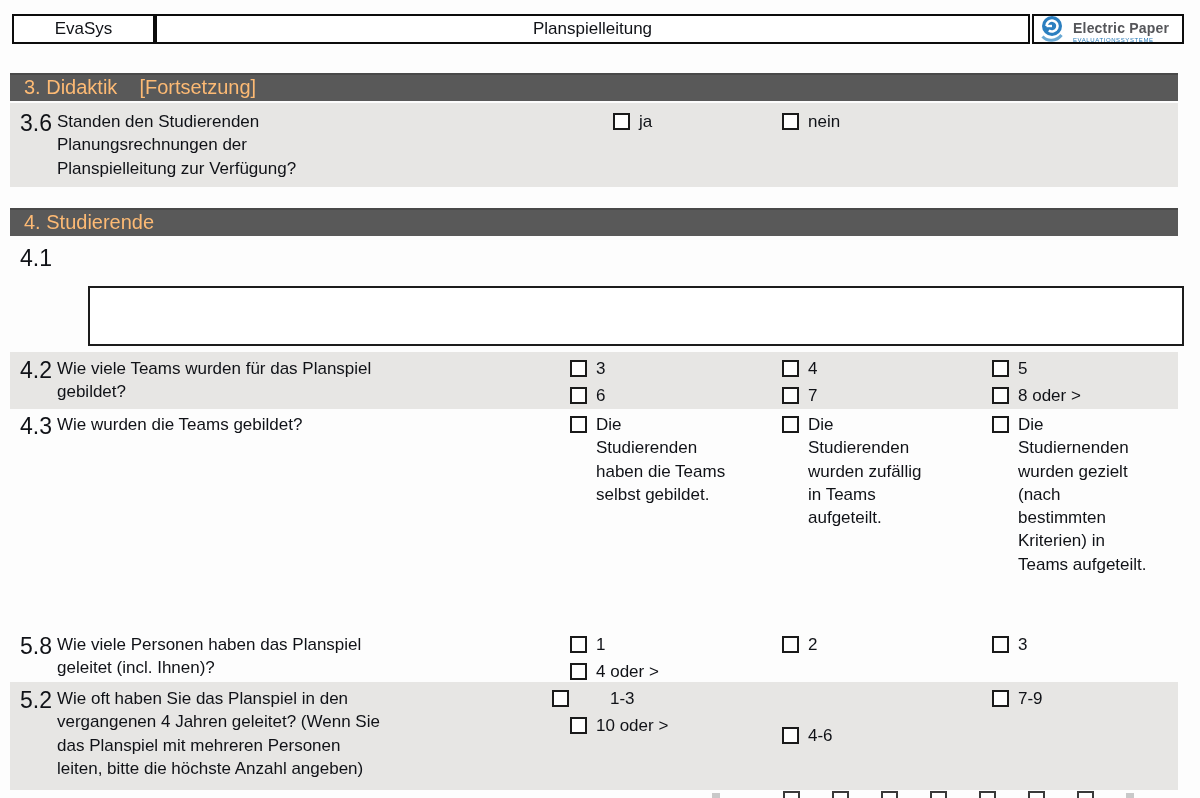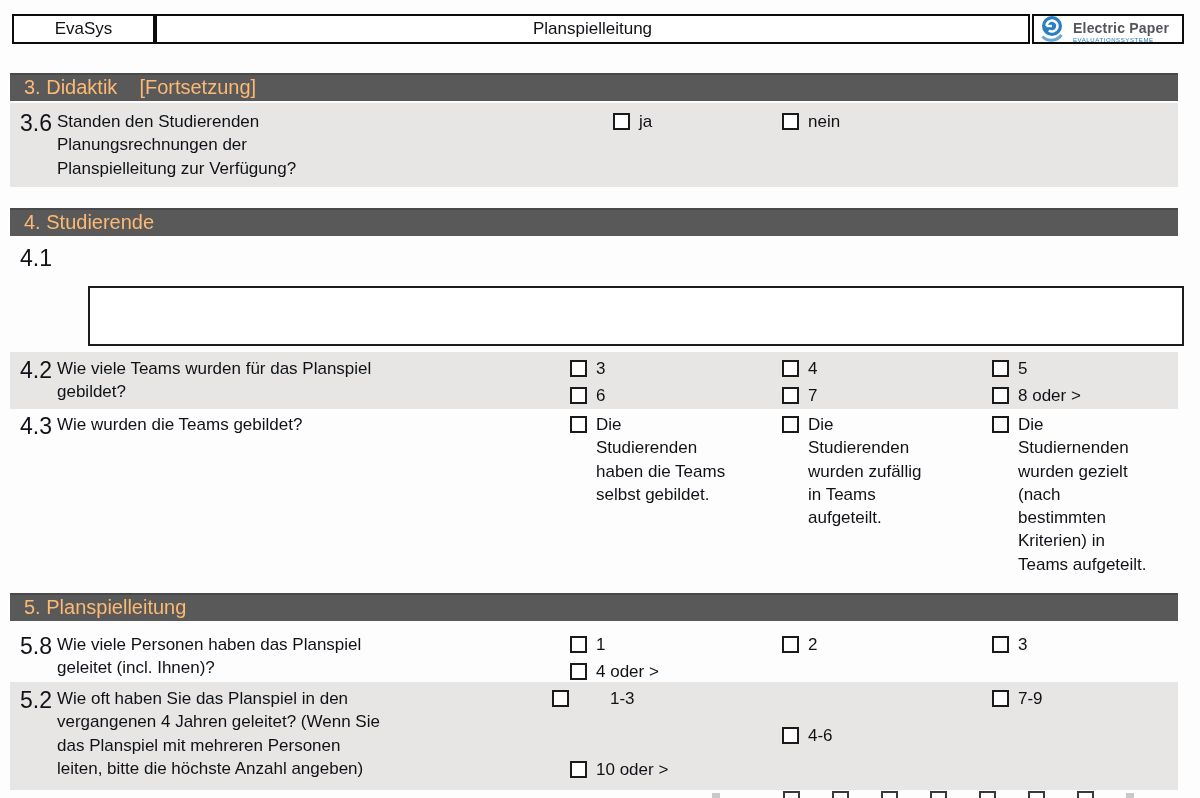--- a/index.html
+++ b/index.html
@@ -146,23 +146,20 @@
     <span class="cb"></span>
     <span class="ol">Die
 Studiernenden
 wurden gezielt
 (nach
 bestimmten
 Kriterien) in
 Teams aufgeteilt.</span>
   </div>
 
-  <div class="bar" style="top:593px">
-    <span>5. Planspielleitung</span><span class="sfx"></span>
-  </div>
 
   <span class="qnum" style="left:20px;top:633px;">5.8</span>
   <span class="qtext" style="left:57px;top:633px;">Wie viele Personen haben das Planspiel
 geleitet (incl. Ihnen)?</span>
   <div class="opt" style="left:570px;top:633px;">
     <span class="cb"></span>
     <span class="ol">1</span>
   </div>
   <div class="opt" style="left:570px;top:660px;">
     <span class="cb"></span>
@@ -180,21 +177,21 @@
   <div class="band" style="top:682px;height:108px;"></div>
   <span class="qnum" style="left:20px;top:687px;">5.2</span>
   <span class="qtext" style="left:57px;top:687px;">Wie oft haben Sie das Planspiel in den
 vergangenen 4 Jahren geleitet? (Wenn Sie
 das Planspiel mit mehreren Personen
 leiten, bitte die höchste Anzahl angeben)</span>
   <div class="opt" style="left:552px;top:687px;gap:41px;">
     <span class="cb"></span>
     <span class="ol">1-3</span>
   </div>
-  <div class="opt" style="left:570px;top:714px;margin-top:44px;">
+  <div class="opt" style="left:570px;top:714px;">
     <span class="cb"></span>
     <span class="ol">10 oder &gt;</span>
   </div>
   <div class="opt" style="left:782px;top:687px;margin-top:37px;">
     <span class="cb"></span>
     <span class="ol">4-6</span>
   </div>
   <div class="opt" style="left:992px;top:687px;">
     <span class="cb"></span>
     <span class="ol">7-9</span>

